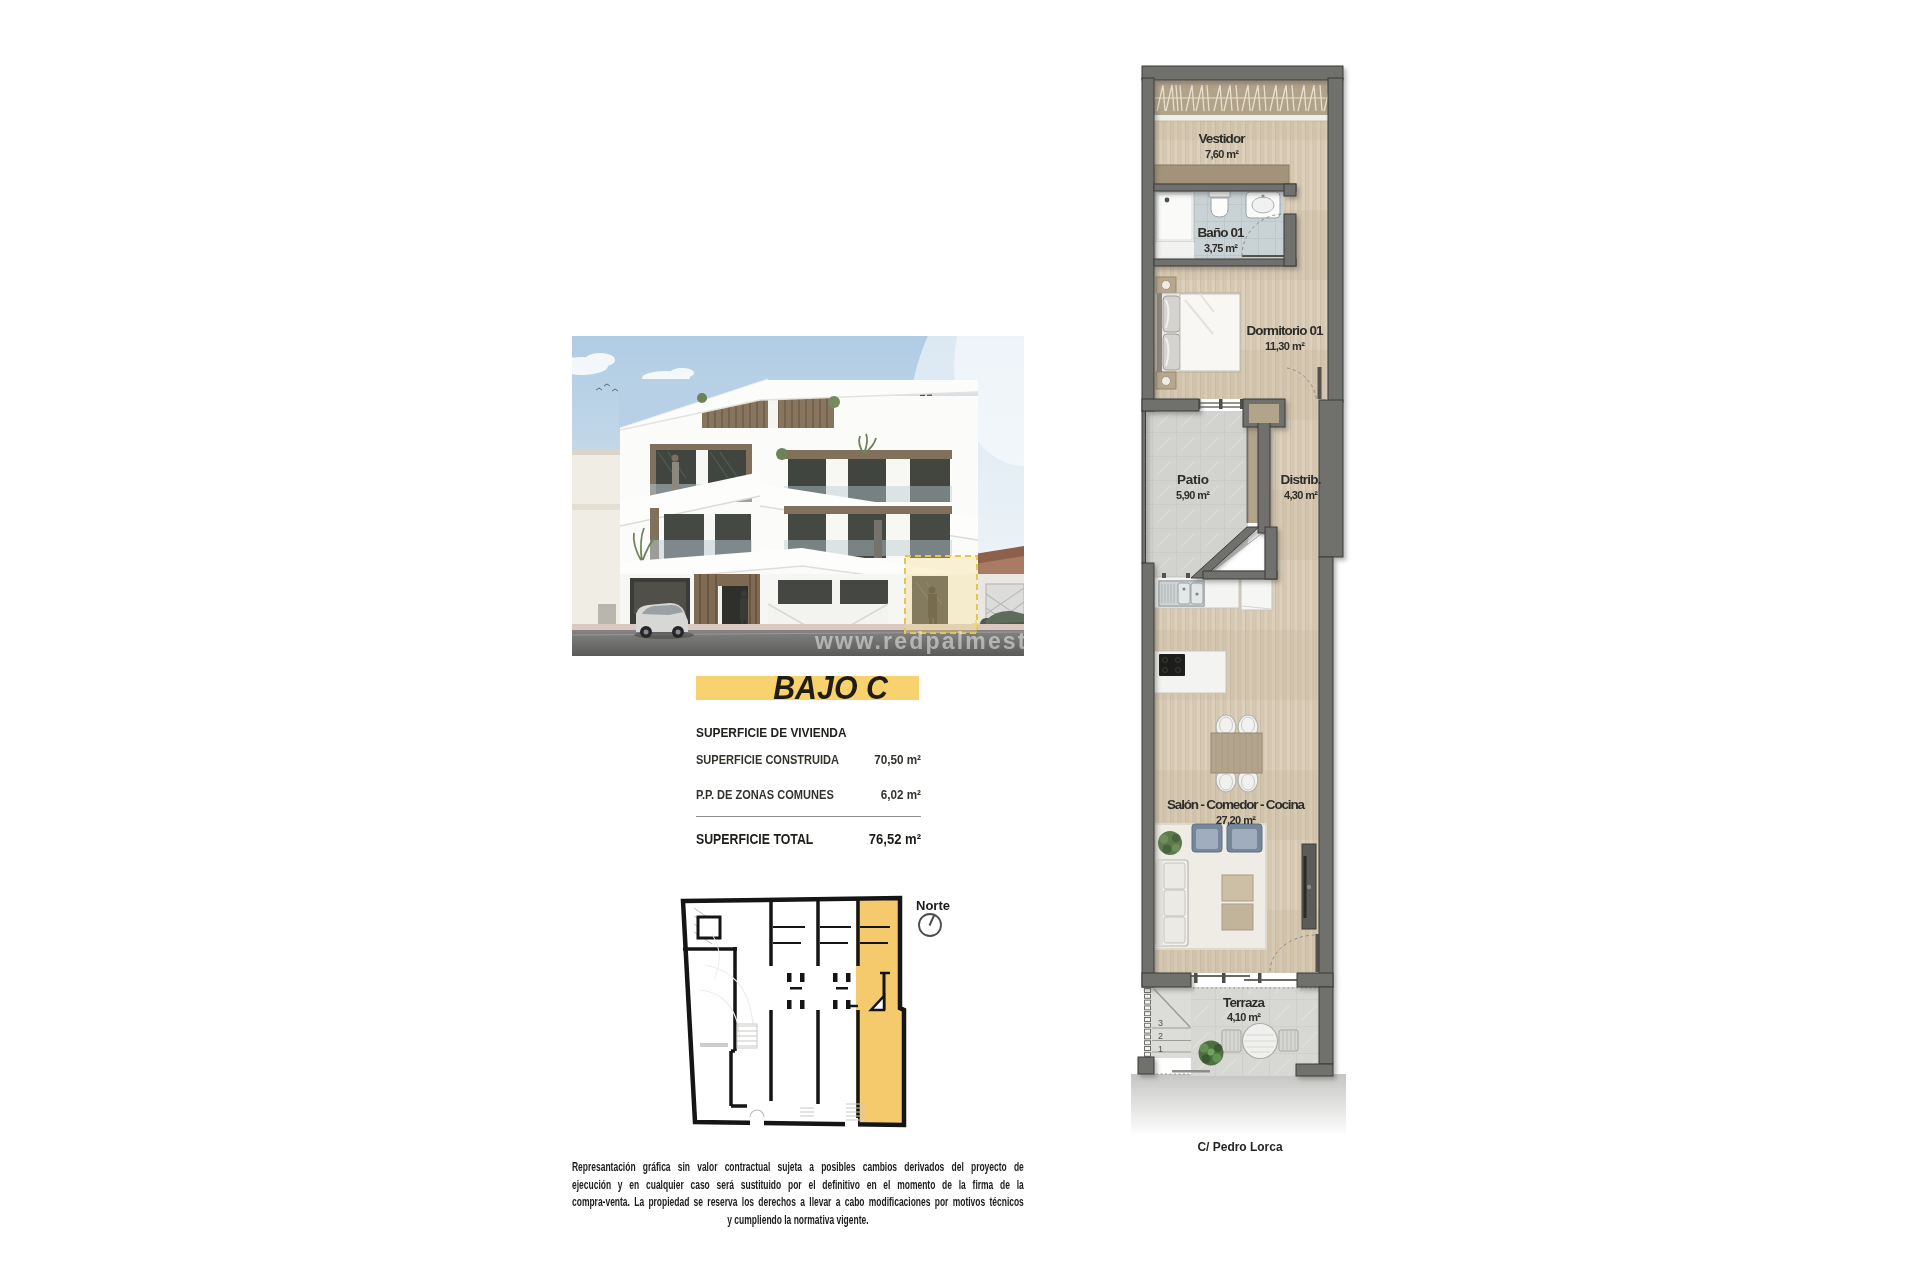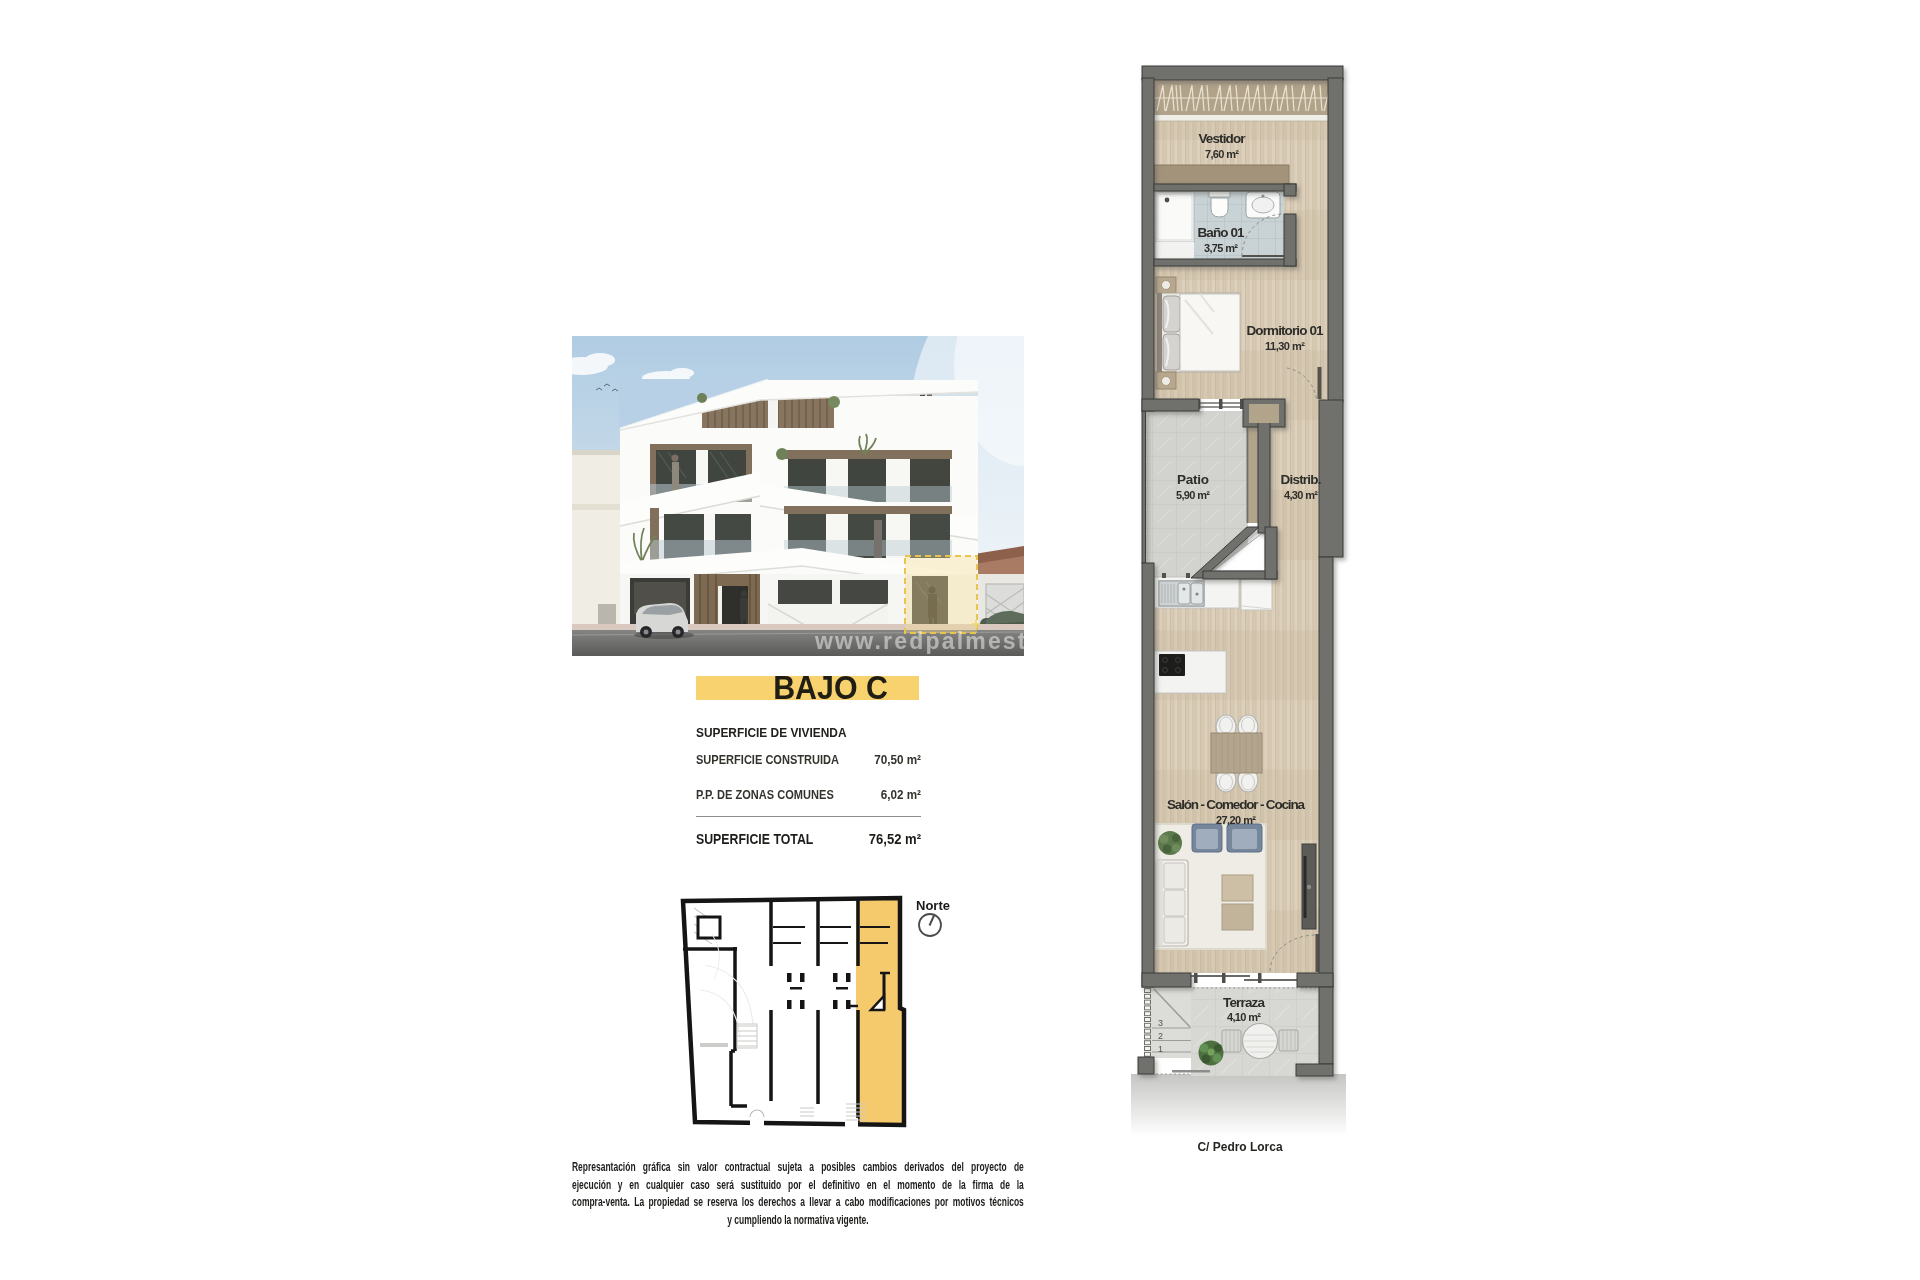--- a/index.html
+++ b/index.html
@@ -186,21 +186,21 @@
   </g>
 
   <rect x="333" y="220" width="72" height="77" fill="#f7dd8e" opacity="0.35"></rect>
   <rect x="333" y="220" width="72" height="77" fill="none" stroke="#e7c54e" stroke-width="2" stroke-dasharray="6,4"></rect>
   <path d="M400,288 l8,0 M404,284 l0,8" stroke="#f0d670" stroke-width="1.5"></path>
 
   <text x="243" y="313" font-family="Liberation Sans, sans-serif" font-weight="bold" font-size="23" letter-spacing="2.2" fill="#ffffff" opacity="0.48">www.redpalmesta</text>
   </g>
 </svg>
 
-<div class="abs" style="left:696px;top:676px;width:223px;height:24px;background:#f8d26e;">
+<div class="abs" style="left:696px;top:676px;width:223px;height:24px;background:#f8d26e;font-style:italic;">
   <div style="text-align:center;font-weight:bold;font-size:33px;line-height:23px;color:#201d15;transform:scaleX(0.92);text-indent:50px;">BAJO C</div>
 </div>
 
 <div class="abs" style="left:696px;top:725px;font-weight:bold;font-size:13.5px;color:#22211e;transform:scaleX(0.88);transform-origin:left top;white-space:nowrap;">SUPERFICIE DE VIVIENDA</div>
 
 <div class="abs" style="left:696px;top:752px;font-size:13px;font-weight:bold;color:#33322c;transform:scaleX(0.85);transform-origin:left top;white-space:nowrap;">SUPERFICIE CONSTRUIDA</div>
 
 <div class="abs" style="left:841px;top:752px;width:80px;text-align:right;font-size:13px;font-weight:bold;color:#33322c;transform:scaleX(0.9);transform-origin:right top;">70,50 m²</div>
 
 <div class="abs" style="left:696px;top:787px;font-size:13px;font-weight:bold;color:#33322c;transform:scaleX(0.85);transform-origin:left top;white-space:nowrap;">P.P. DE ZONAS COMUNES</div>

